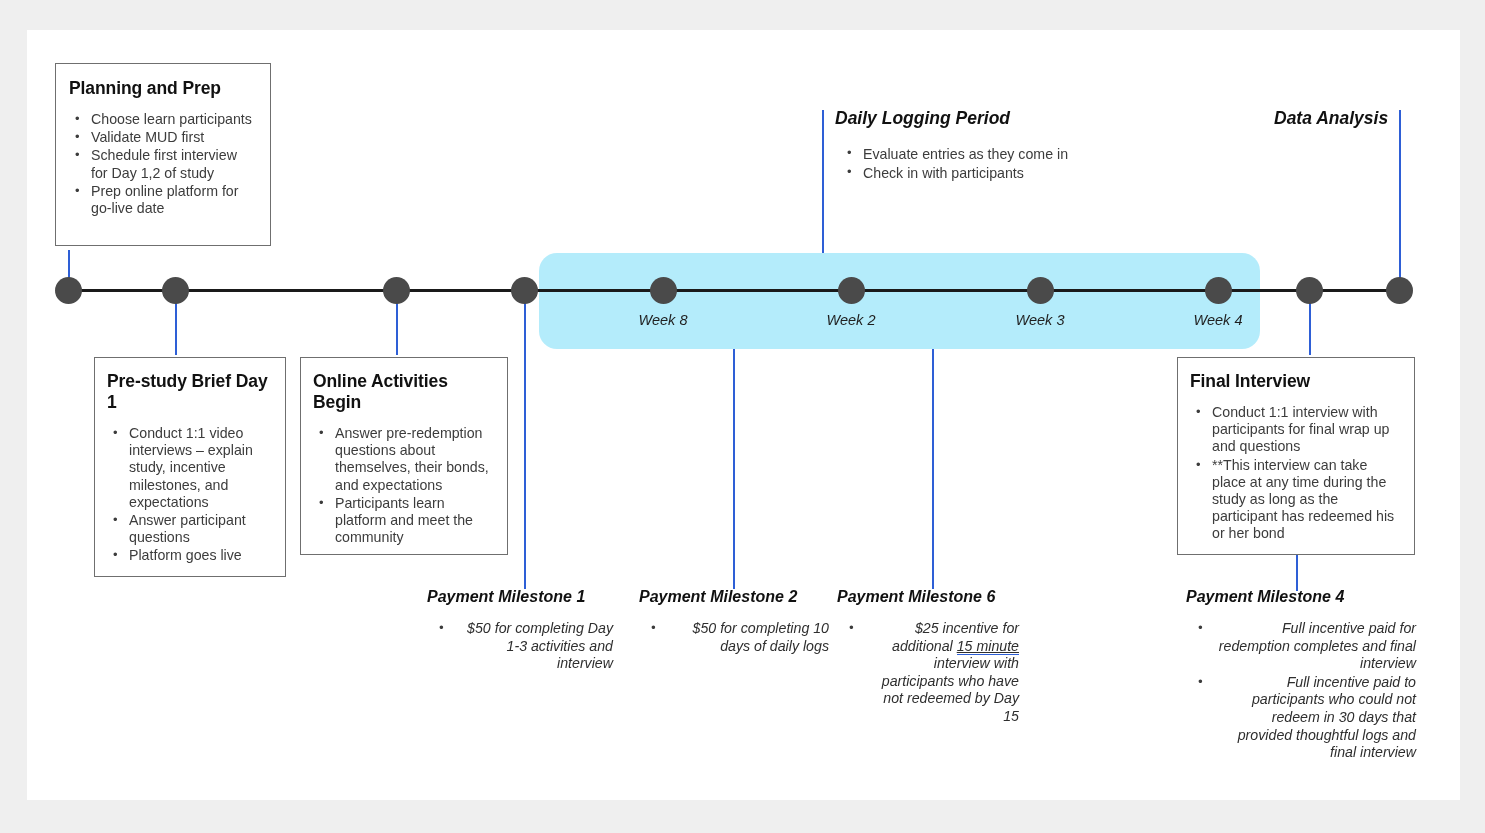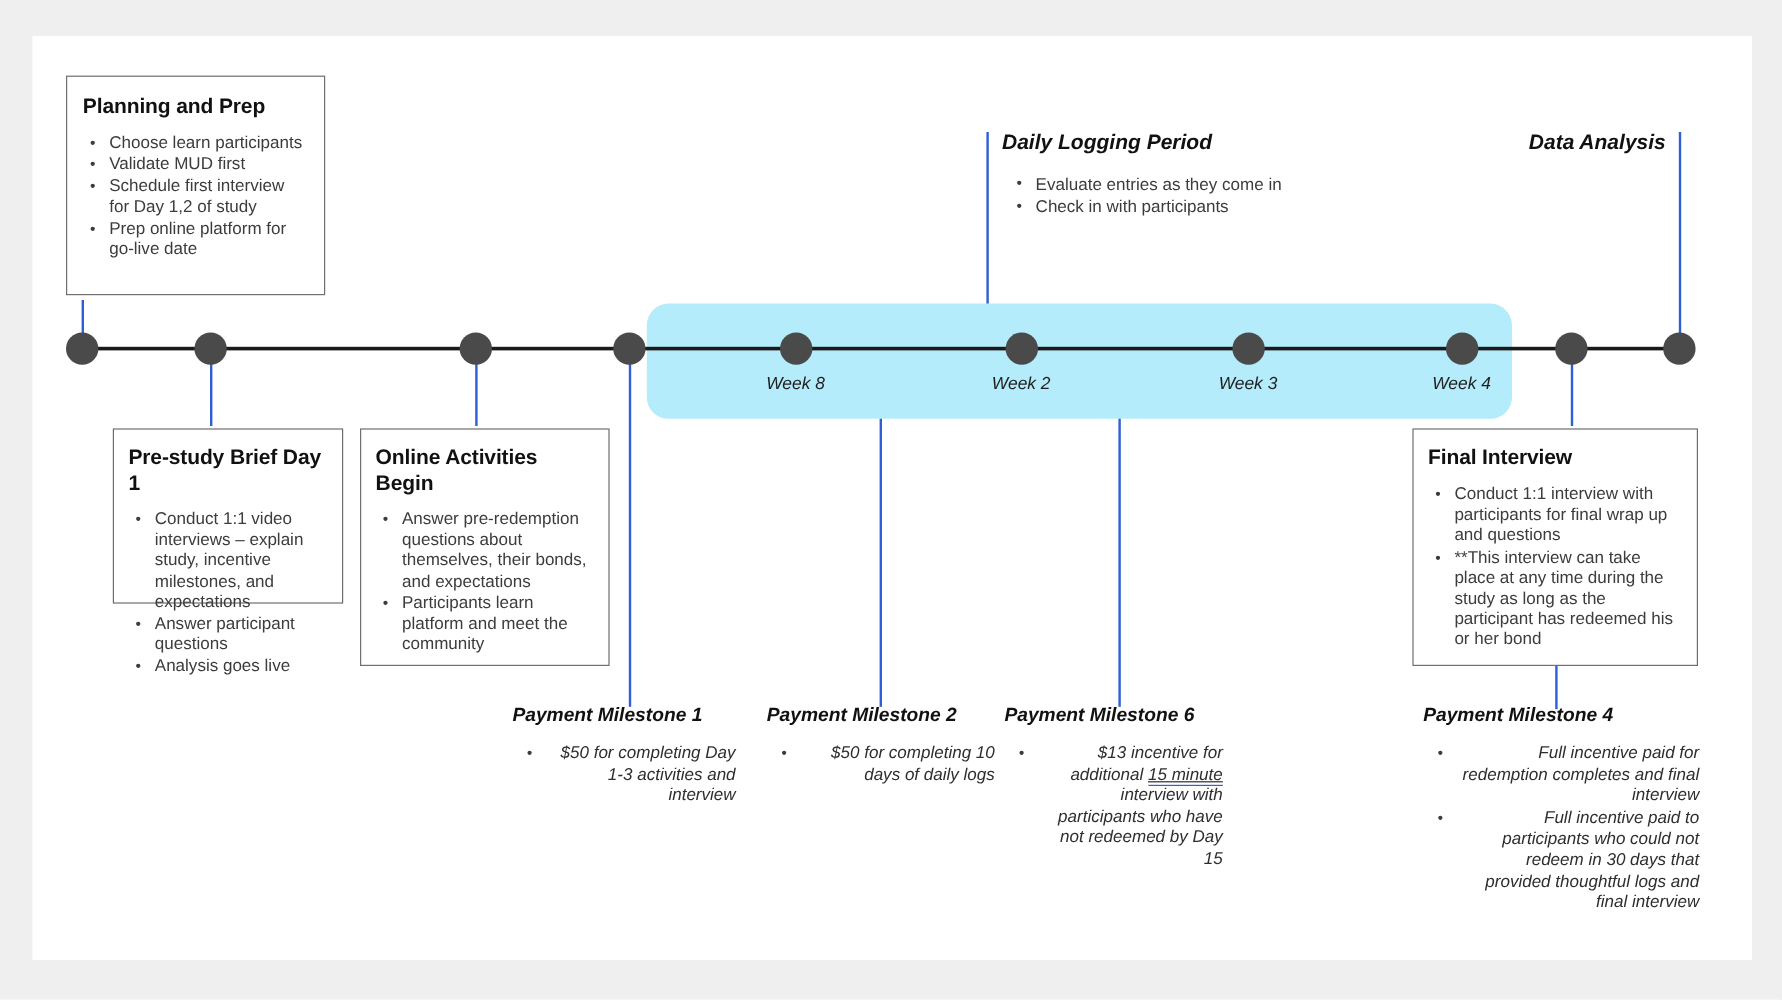--- a/index.html
+++ b/index.html
@@ -121,26 +121,26 @@
   <div class="card" style="left:55px;top:63px;width:216px;height:183px;padding:14px 13px 0 13px;">
     <div class="card-title">Planning and Prep</div>
     <ul class="bullets">
       <li>Choose learn participants</li>
       <li>Validate MUD first</li>
       <li>Schedule first interview for Day 1,2 of study</li>
       <li>Prep online platform for go-live date</li>
     </ul>
   </div>
 
-  <div class="card" style="left:94px;top:357px;width:192px;height:146px;padding:13px 12px 0 12px;">
+  <div class="card" style="left:94px;top:357px;width:192px;height:220px;padding:13px 12px 0 12px;">
     <div class="card-title">Pre-study Brief Day 1</div>
     <ul class="bullets">
       <li>Conduct 1:1 video interviews – explain study, incentive milestones, and expectations</li>
       <li>Answer participant questions</li>
-      <li>Analysis goes live</li>
+      <li>Platform goes live</li>
     </ul>
   </div>
 
   <div class="card" style="left:300px;top:357px;width:208px;height:198px;padding:13px 12px 0 12px;">
     <div class="card-title">Online Activities Begin</div>
     <ul class="bullets">
       <li>Answer pre-redemption questions about themselves, their bonds, and expectations</li>
       <li>Participants learn platform and meet the community</li>
     </ul>
   </div>
@@ -176,21 +176,21 @@
     <div class="ms-title">Payment Milestone 2</div>
     <ul class="bullets" style="padding-left:28px;">
       <li>$50 for completing 10 days of daily logs</li>
     </ul>
   </div>
 
   <div class="ms" style="left:837px;top:588px;width:182px;">
     <div class="ms-title">Payment Milestone 6</div>
     <ul class="bullets" style="padding-left:28px;">
       <li>
-        <span>$13 incentive for additional </span><span class="grammar">15 minute</span><span> interview with participants who have not redeemed by Day 15</span>
+        <span>$25 incentive for additional </span><span class="grammar">15 minute</span><span> interview with participants who have not redeemed by Day 15</span>
       </li>
     </ul>
   </div>
 
   <div class="ms" style="left:1186px;top:588px;width:230px;">
     <div class="ms-title">Payment Milestone 4</div>
     <ul class="bullets" style="padding-left:28px;">
       <li>Full incentive paid for redemption completes and final interview</li>
       <li>Full incentive paid to participants who could not redeem in 30 days that provided thoughtful logs and final interview</li>
     </ul>

